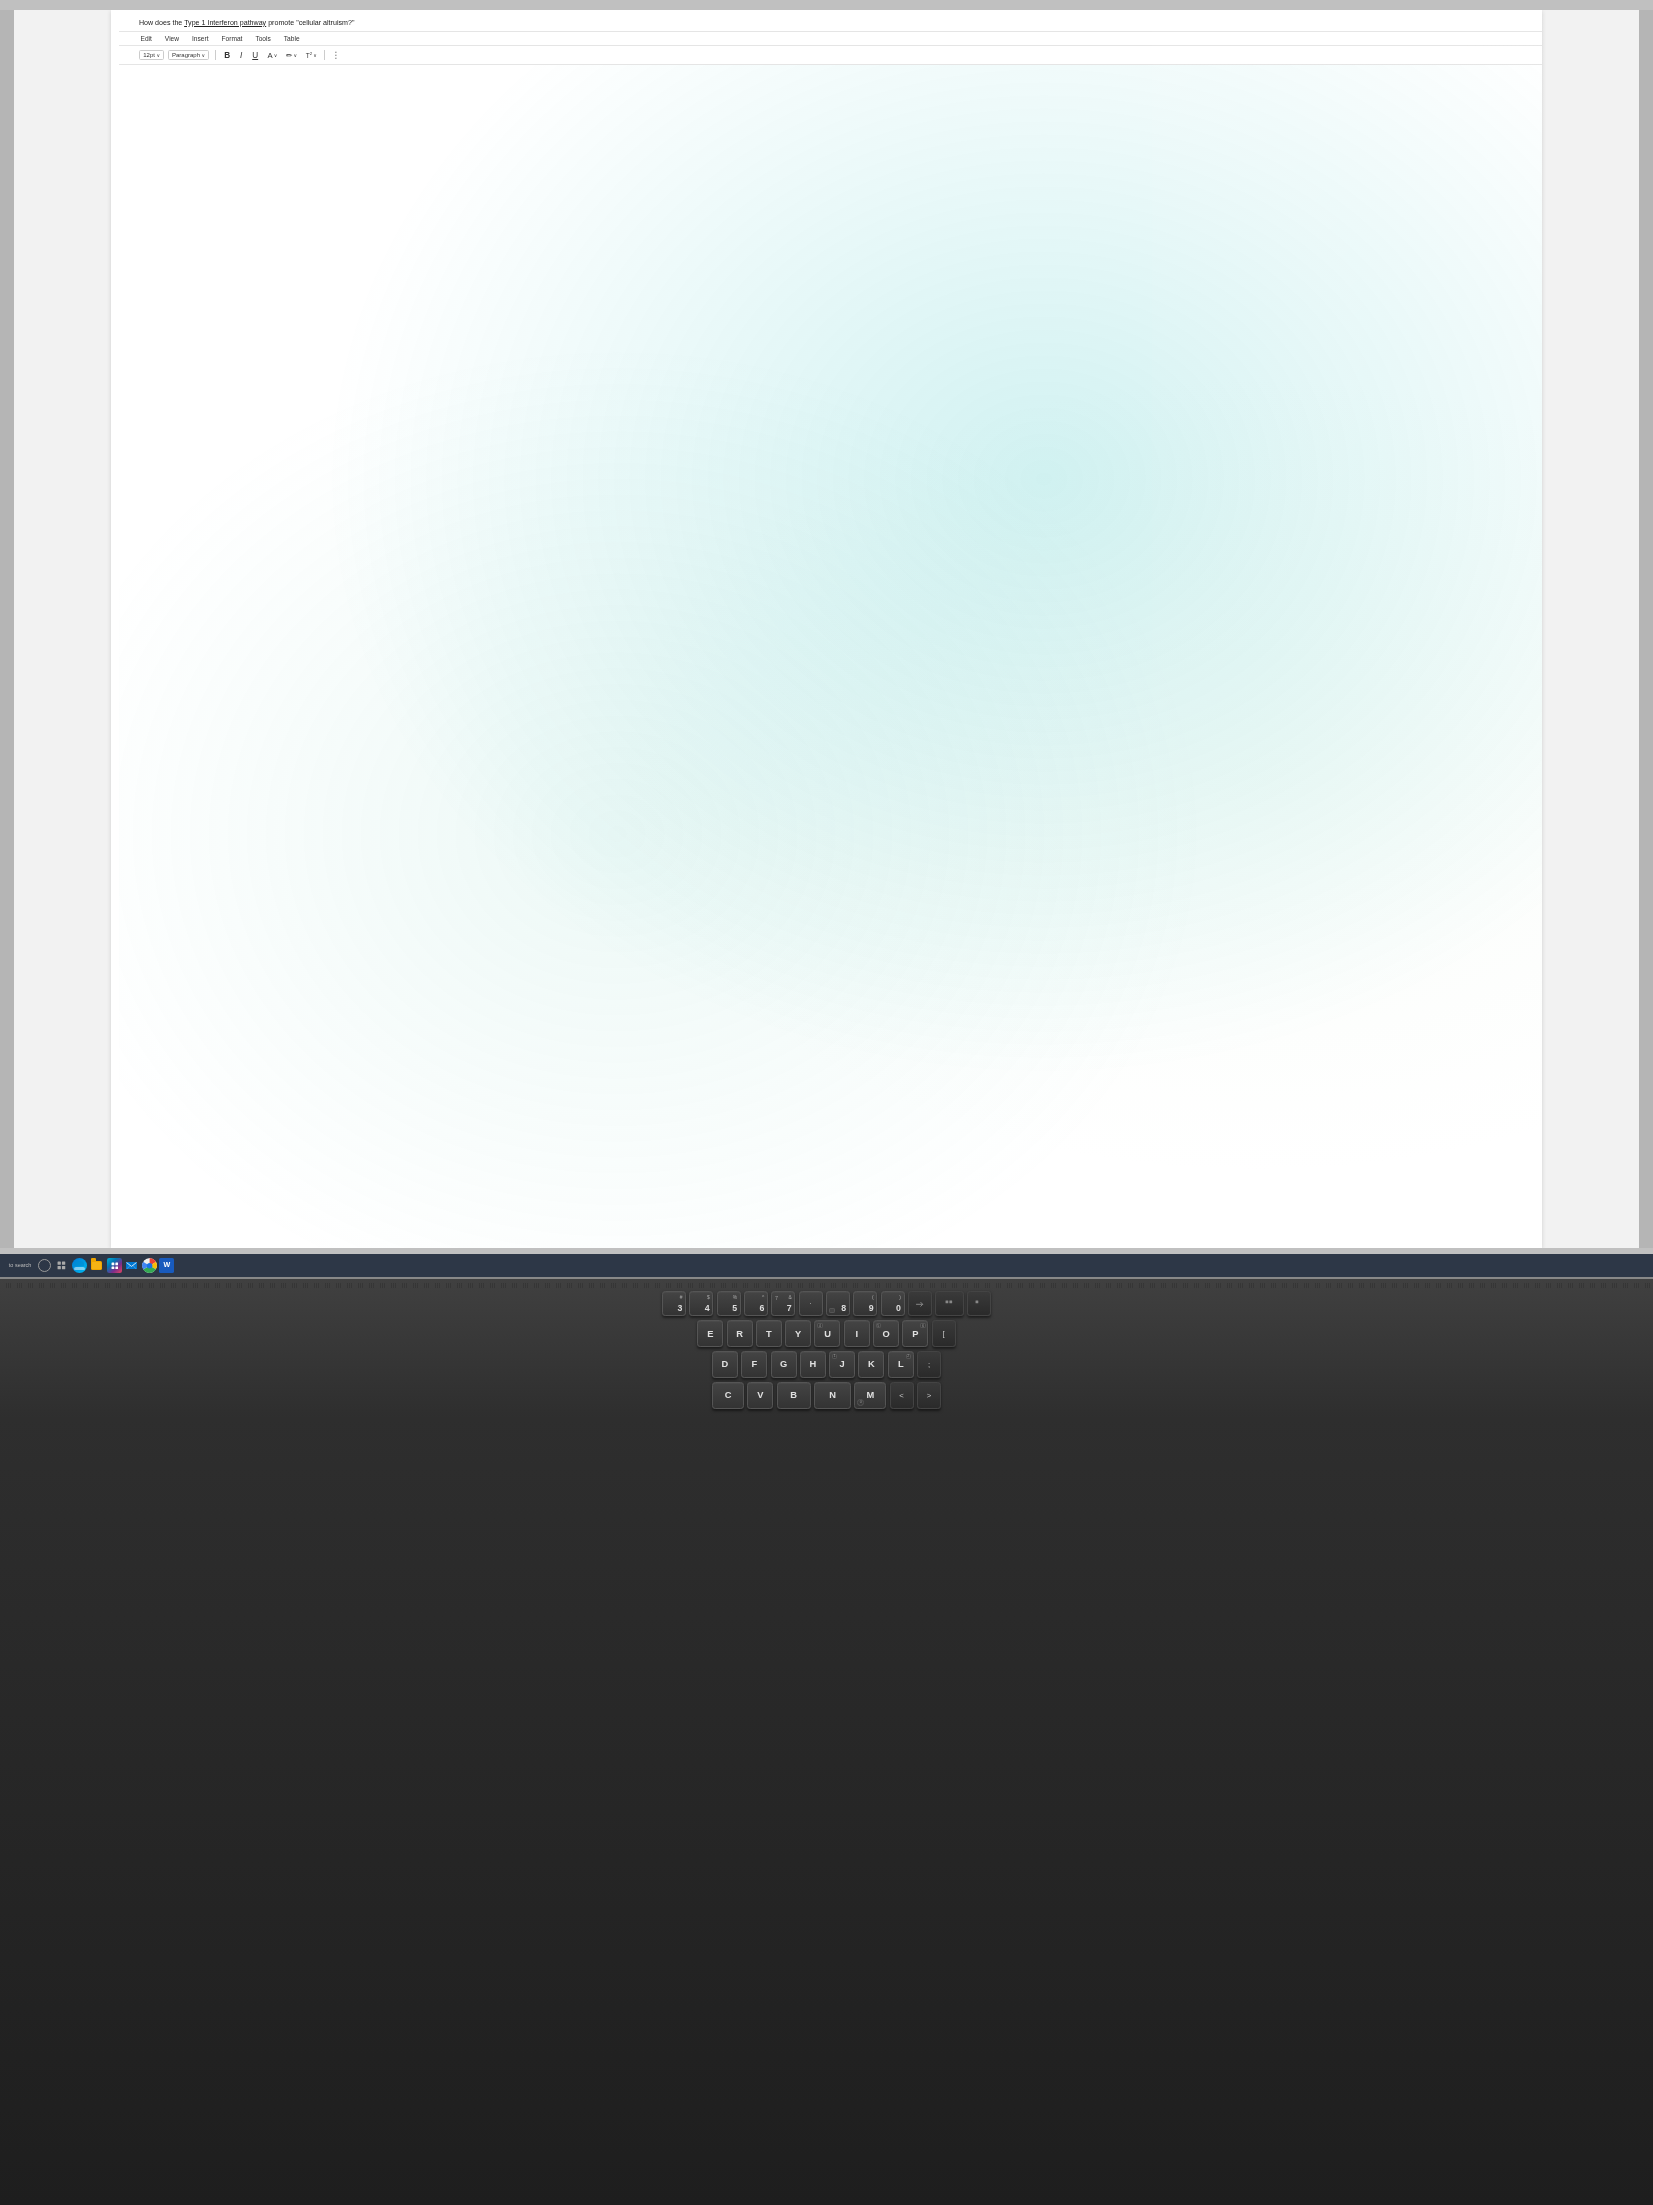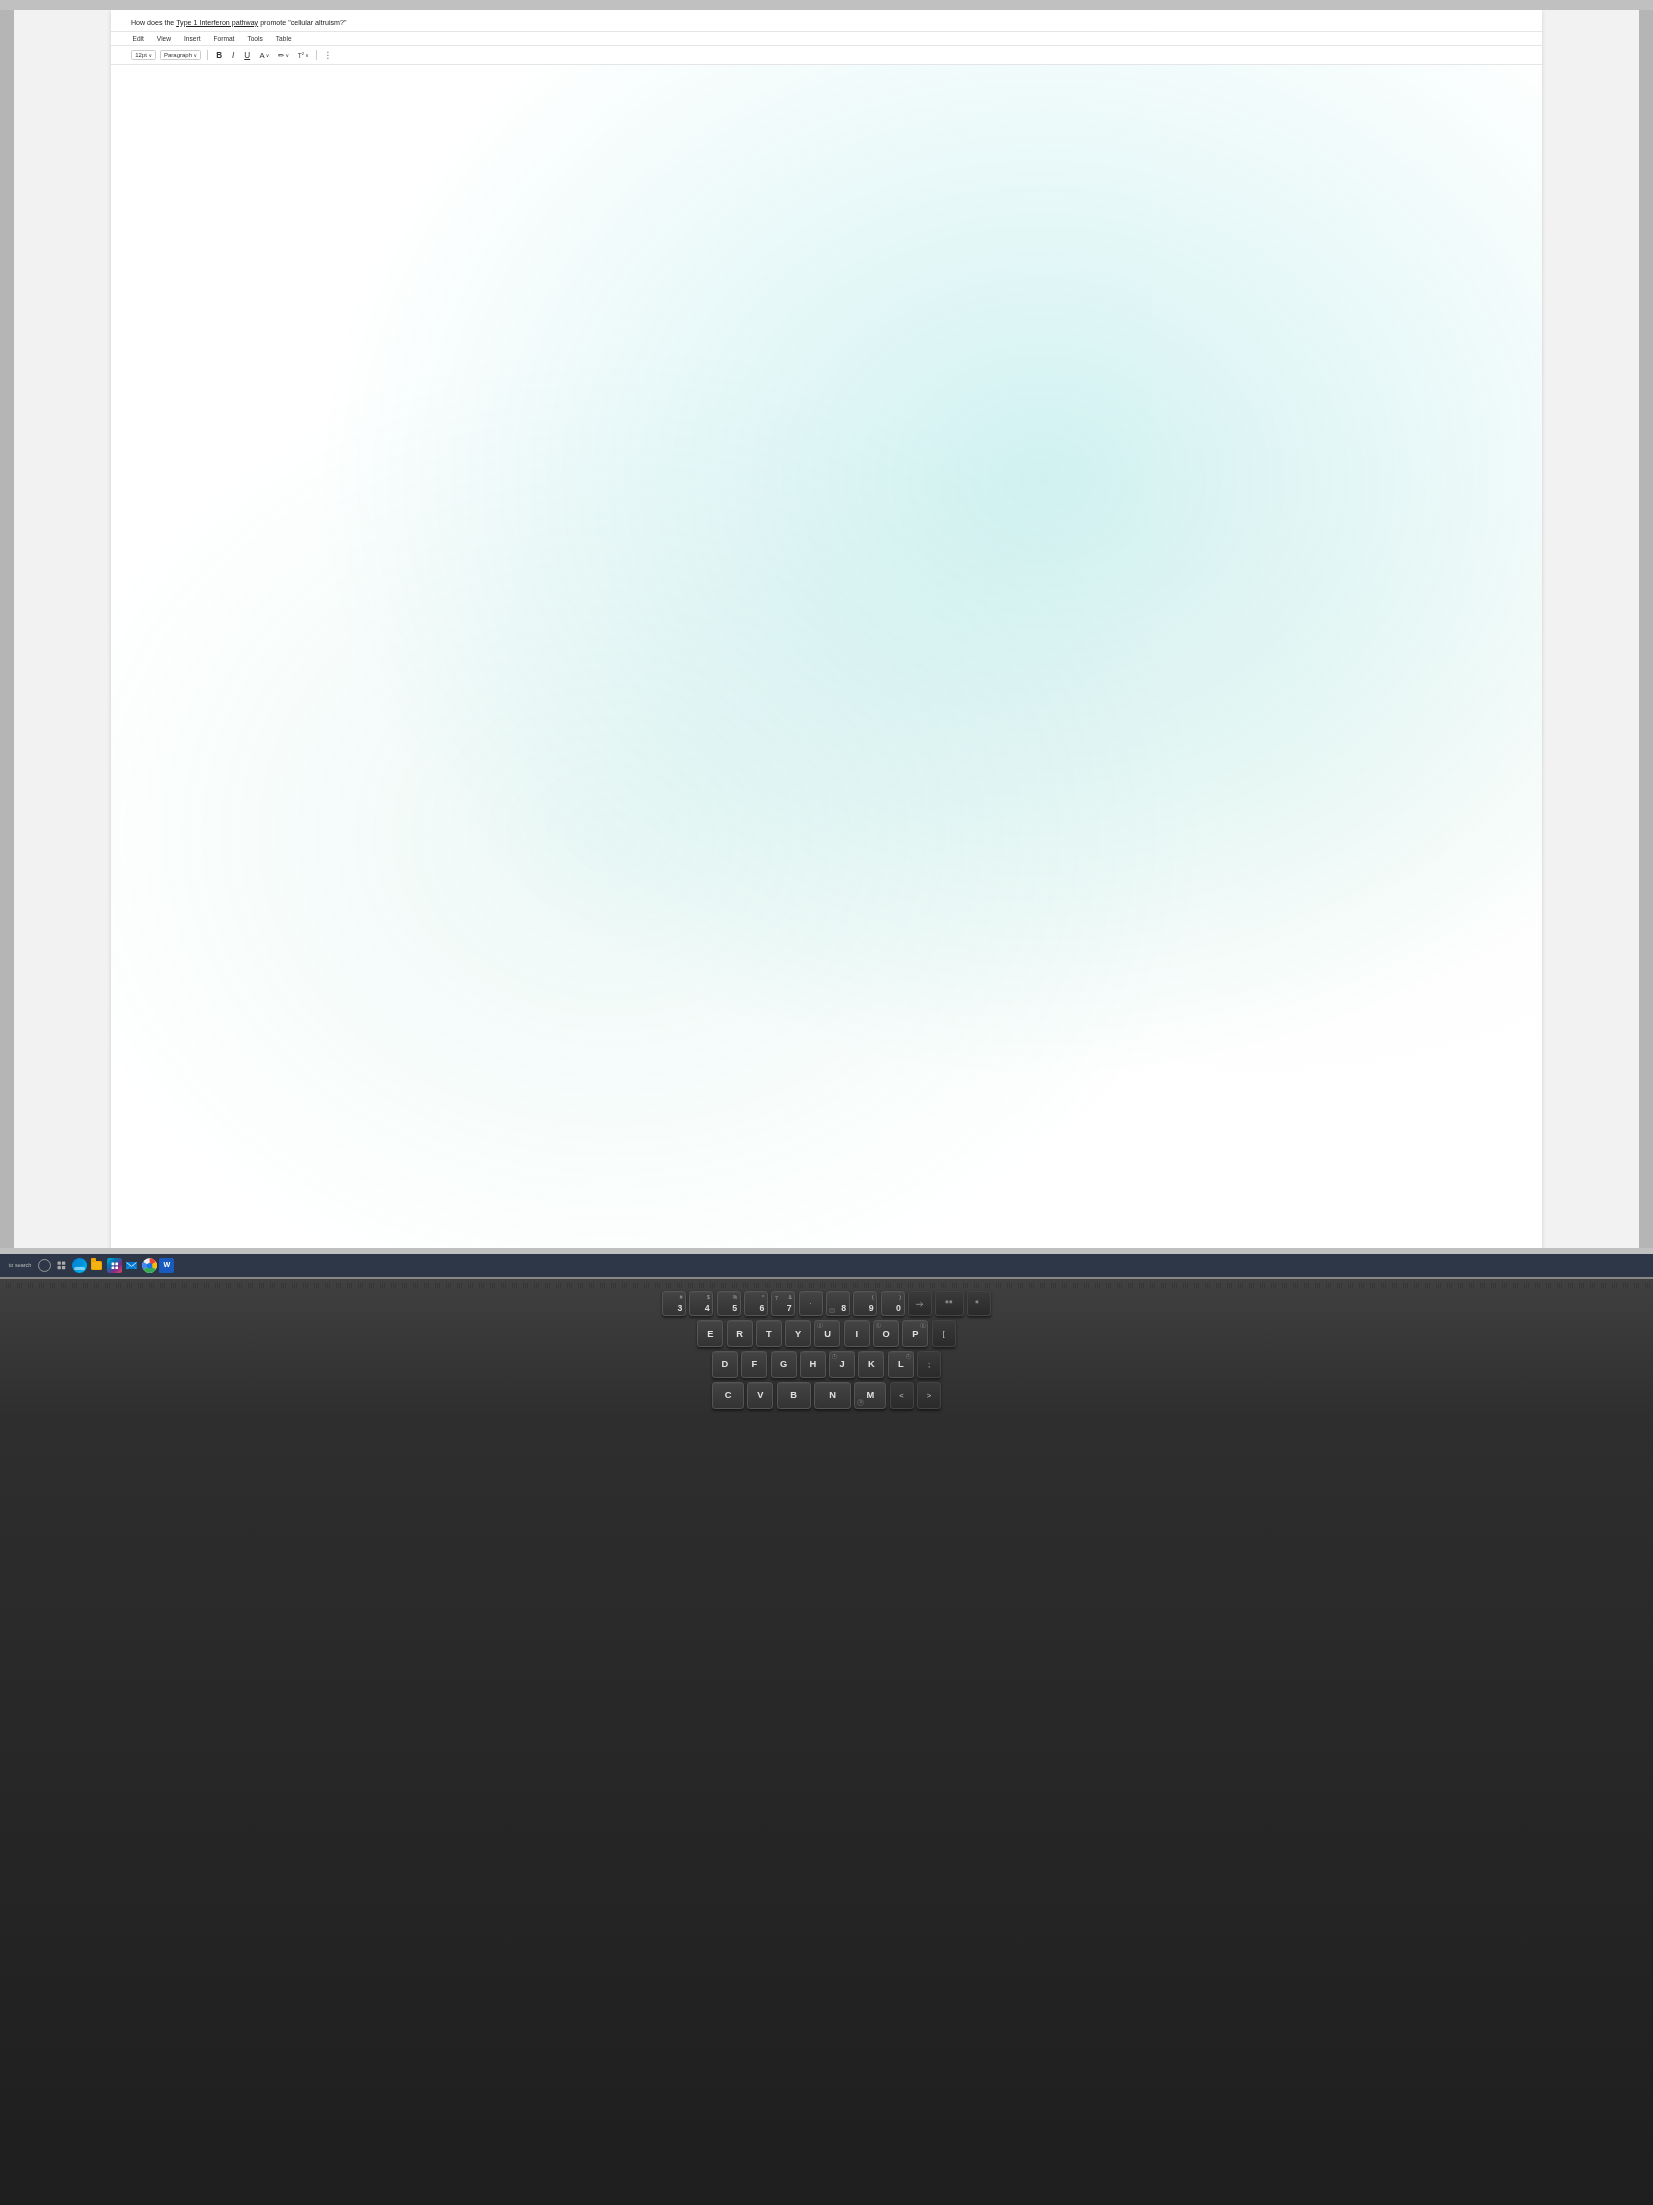--- a/index.html
+++ b/index.html
@@ -20,21 +20,21 @@
 
 <div style="width:100%;height:100%;background:#2a2a2a;display:flex;flex-direction:column;align-items:center;overflow:hidden;">
 
   <div style="width:100%;height:58%;background:#b5b5b5;display:flex;flex-direction:column;position:relative;border-bottom:2.2px solid #888;">
 
     <div style="height:9.8px;background:#c0c0c0;width:100%;"></div>
 
     <div style="flex:1;margin:0 13.7px;background:white;overflow:hidden;position:relative;box-shadow:inset 0 0 0 0.5px #aaa;">
 
       <div style="width:100%;height:100%;background:#f2f2f2;display:flex;justify-content:center;overflow:hidden;">
-        <div style="width:88%;background:white;height:100%;box-shadow:0 1.1px 4.4px rgba(0,0,0,0.15);display:flex;flex-direction:column;">
+        <div style="width:88%;background:white;height:100%;box-shadow:0 1.1px 4.4px rgba(0,0,0,0.15);display:flex;flex-direction:column;padding-left:8px;">
 
           <div style="padding:8.8px 19.7px 4.4px;font-size:7.1px;color:#222;font-family:'Segoe UI',Arial,sans-serif;border-bottom:0.5px solid #e5e5e5;">
             How does the <span style="text-decoration:underline;">Type 1 Interferon pathway</span> promote "cellular altruism?"
           </div>
 
           <div style="display:flex;align-items:center;padding:2.7px 19.7px;gap:9.8px;border-bottom:0.5px solid #e5e5e5;font-size:6.6px;color:#333;font-family:'Segoe UI',Arial,sans-serif;">
             <span style="cursor:pointer;padding:0.5px 1.6px;">Edit</span>
             <span style="cursor:pointer;padding:0.5px 1.6px;">View</span>
             <span style="cursor:pointer;padding:0.5px 1.6px;">Insert</span>
             <span style="cursor:pointer;padding:0.5px 1.6px;">Format</span>

